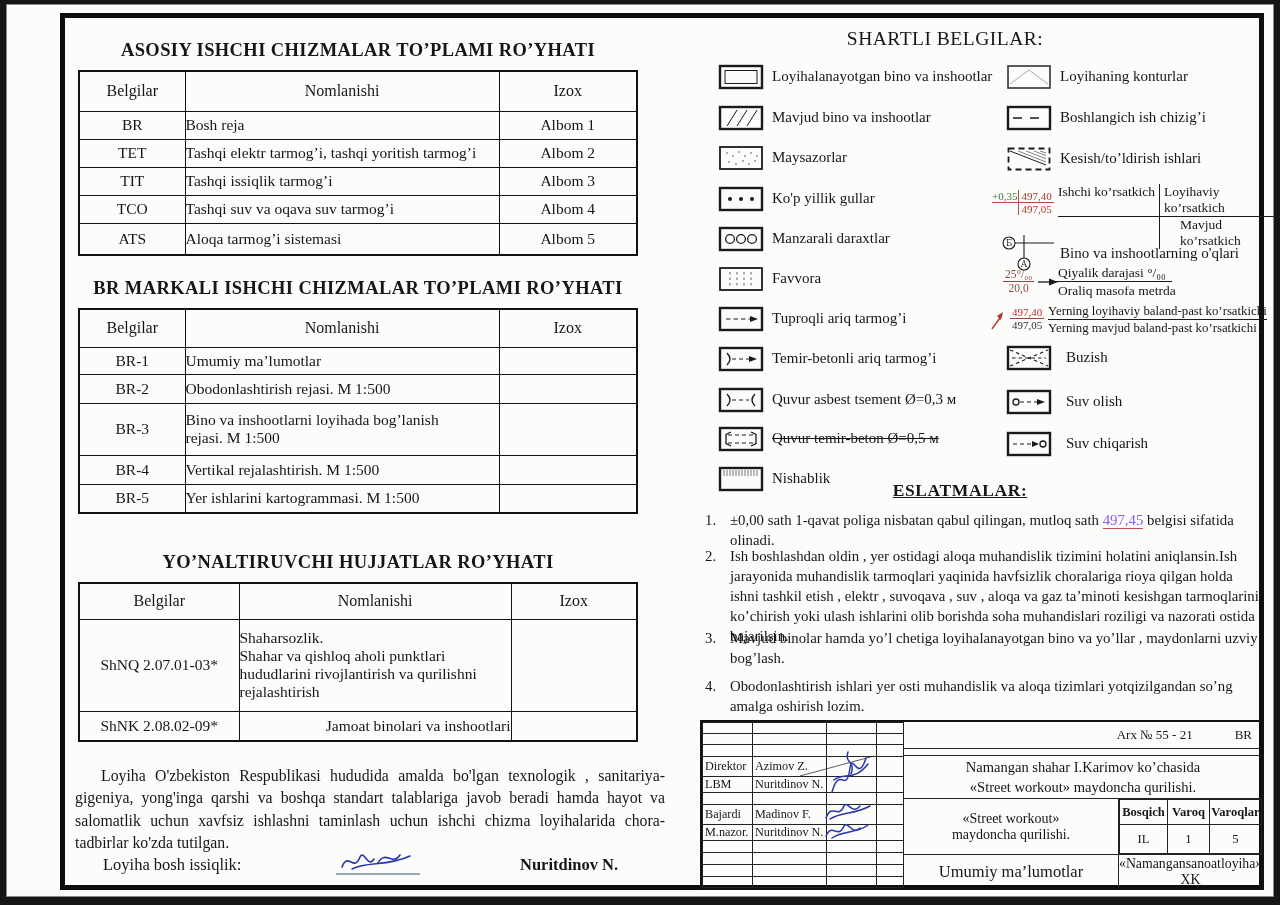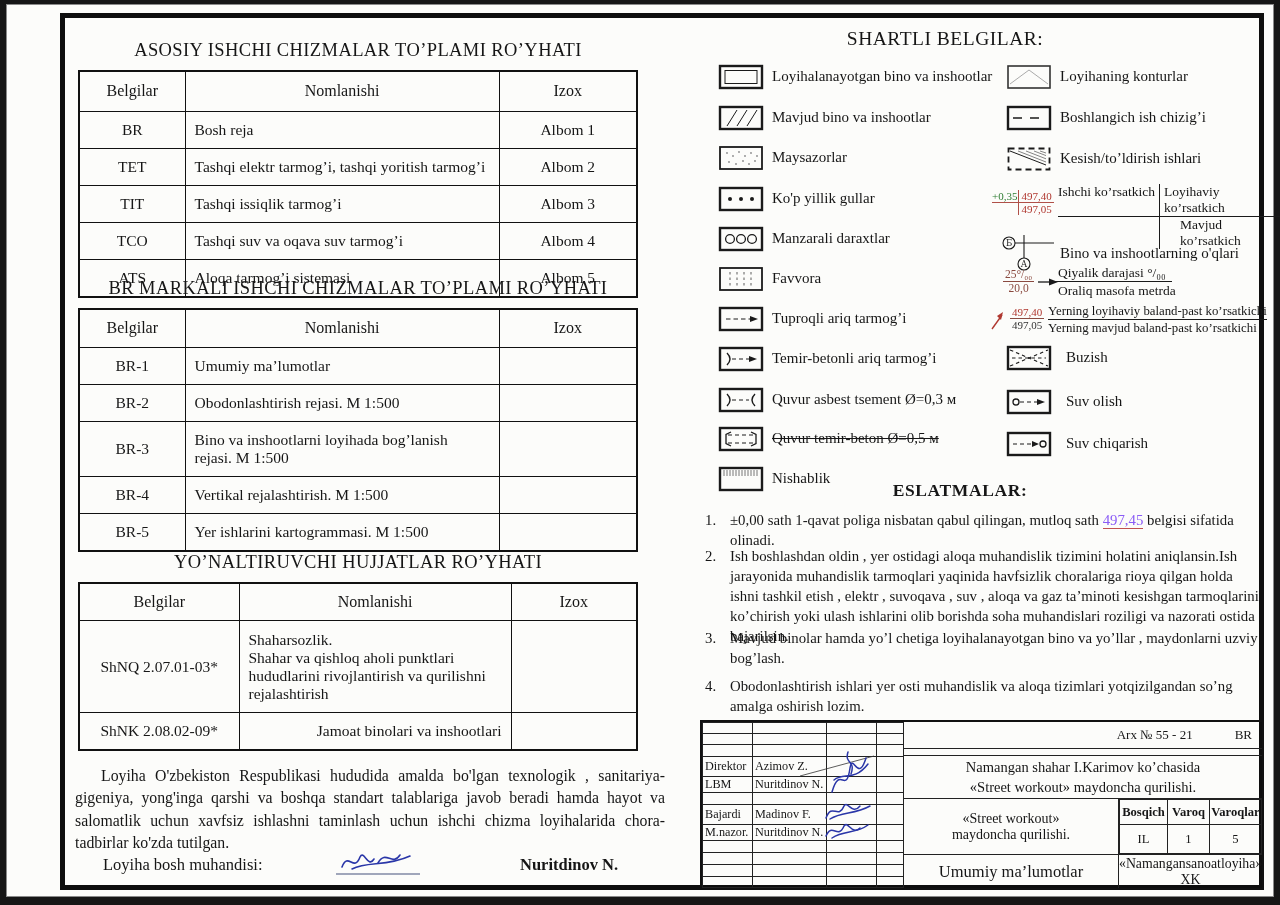--- a/index.html
+++ b/index.html
@@ -1,23 +1,23 @@
 <!DOCTYPE html>
 <html><head>
 <meta charset="utf-8">
 <style>
   html,body{margin:0;padding:0;background:#161616;width:1280px;height:905px;overflow:hidden}
   #page{position:relative;width:1280px;height:905px;font-family:"Liberation Serif","DejaVu Serif",serif;color:#161616}
   .sheet{position:absolute;left:6px;top:4px;right:6px;bottom:8px;background:#fcfcfa;border:1px solid #8a8a8a}
   .frame{position:absolute;left:60px;top:13px;width:1204px;height:877px;border:5px solid #0e0e0e;box-sizing:border-box}
   .abs{position:absolute}
   
-  .ttitle{font-weight:normal;font-size:18.5px;text-align:center;letter-spacing:.4px;height:30px}
+  .ttitle{font-weight:bold;font-size:18.5px;text-align:center;letter-spacing:.4px;height:30px}
   table.doc{border-collapse:collapse;border:2.2px solid #111;width:100%;table-layout:fixed}
-  table.doc th,table.doc td{border:1.3px solid #111;font-size:15.5px;font-weight:normal;padding:9px}
+  table.doc th,table.doc td{border:1.3px solid #111;font-size:15.5px;font-weight:normal;padding:0}
   table.doc th{font-size:16px}
   td.c{text-align:center}
   td.l{text-align:left;padding-left:9px}
   td.ctr{text-align:right}
   .pre{white-space:pre-line}
   
   .lg-title{font-size:19.5px;text-align:center;letter-spacing:.5px}
   .li{position:absolute;height:28px}
   .ic{position:absolute;left:0;top:0}
   .ll{position:absolute;left:54px;top:4px;font-size:15px;white-space:nowrap}
@@ -34,21 +34,21 @@
   .frac{display:inline-block;vertical-align:middle}
   .frac .fu{border-bottom:1.3px solid #8a4a40;padding:0 2px}
   .frac .fd{padding:0 2px}
   .gl .g1{border-bottom:1.4px solid #1a1a1a;display:inline-block}
   .red{color:#b03830}
   .brown{color:#8a4a40}
   
   .note{position:absolute;left:703px;width:558px;font-size:14.8px;line-height:1.36;padding-left:27px;box-sizing:border-box}
   .nnum{position:absolute;left:2px;top:0}
   .nred{color:#8b5cf6;border-bottom:1px solid #c05050}
-  .es-title{font-weight:bold;font-size:17.5px;letter-spacing:.6px;text-align:center}
+  .es-title{font-weight:bold;font-size:17.5px;text-decoration:underline;letter-spacing:.6px;text-align:center}
   
   .para{font-size:15.8px;line-height:1.42;text-align:justify;text-indent:26px}
   
   .tb{position:absolute;left:700px;top:720px;width:564px;height:170px;border:2.4px solid #111;box-sizing:border-box;background:transparent}
   .tb .in{position:absolute}
   table.people{border-collapse:collapse;width:202px;height:100%;table-layout:fixed}
   table.people td{border:1px solid #222;font-size:12.2px;padding:0 2px;white-space:nowrap;overflow:hidden}
   .tb-arx{left:202px;top:0;right:0;height:26px;border-bottom:1px solid #222;display:flex;align-items:center;justify-content:flex-end;font-size:13px;gap:42px;padding-right:10px}
   .tb-strip{left:202px;top:26px;right:0;height:7px;border-bottom:1px solid #222}
   .tb-project{left:202px;top:33px;right:0;height:44px;border-bottom:1.4px solid #222;text-align:center;font-size:14.5px;line-height:1.35;padding-top:3px;box-sizing:border-box}
@@ -180,21 +180,21 @@
       <tr style="height:30px">
         <td class="c">ShNK 2.08.02-09*</td>
             <td class="ctr">Jamoat binolari va inshootlari</td>
             <td></td>
           </tr>
     </tbody>
       </table>
   </div>
 
   <div class="abs para" style="left:75px;top:765px;width:590px">Loyiha O'zbekiston Respublikasi hududida amalda bo'lgan texnologik , sanitariya-gigeniya, yong'inga qarshi va boshqa standart talablariga javob beradi hamda hayot va salomatlik uchun xavfsiz ishlashni taminlash uchun ishchi chizma loyihalarida chora-tadbirlar ko'zda tutilgan.</div>
-  <div class="abs" style="left:103px;top:855px;font-size:16.5px">Loyiha bosh muhandisi:</div>
+  <div class="abs" style="left:103px;top:855px;font-size:16.5px">Loyiha bosh issiqlik:</div>
   <span class="abs" style="left:330px;top:845px">
     <svg width="96" height="32" viewBox="0 0 96 32">
         <g fill="none" stroke="#2a36a8" stroke-width="1.6" stroke-linecap="round">
           <path d="M12,22 C18,6 24,28 30,12 C34,4 38,24 44,14"></path>
           <path d="M48,18 C56,4 62,22 70,10"></path>
           <path d="M22,24 C38,16 56,22 80,11"></path>
         </g>
         <line x1="6" y1="29" x2="90" y2="29" stroke="#44507a" stroke-width="1"></line>
       </svg>
   </span>

